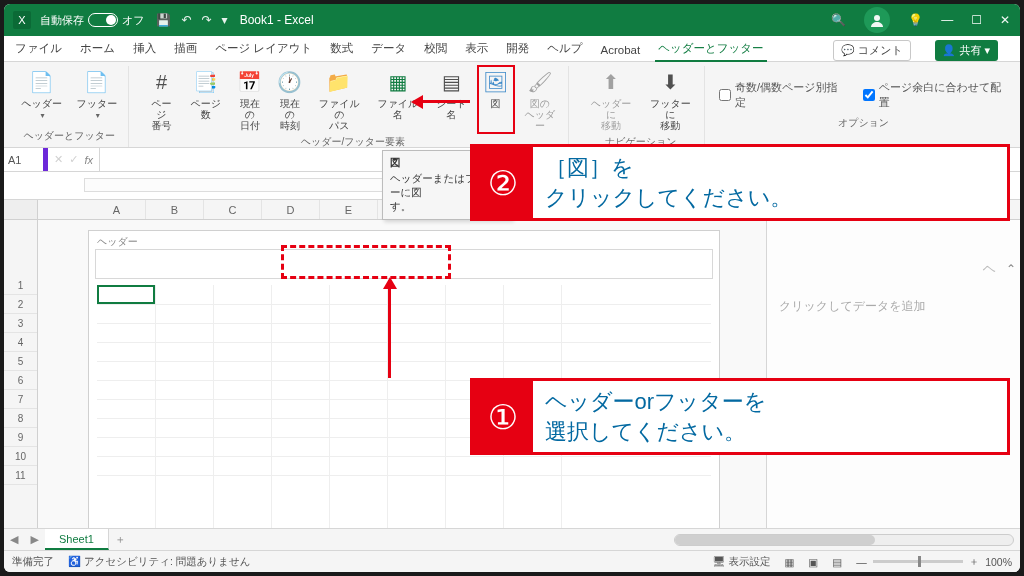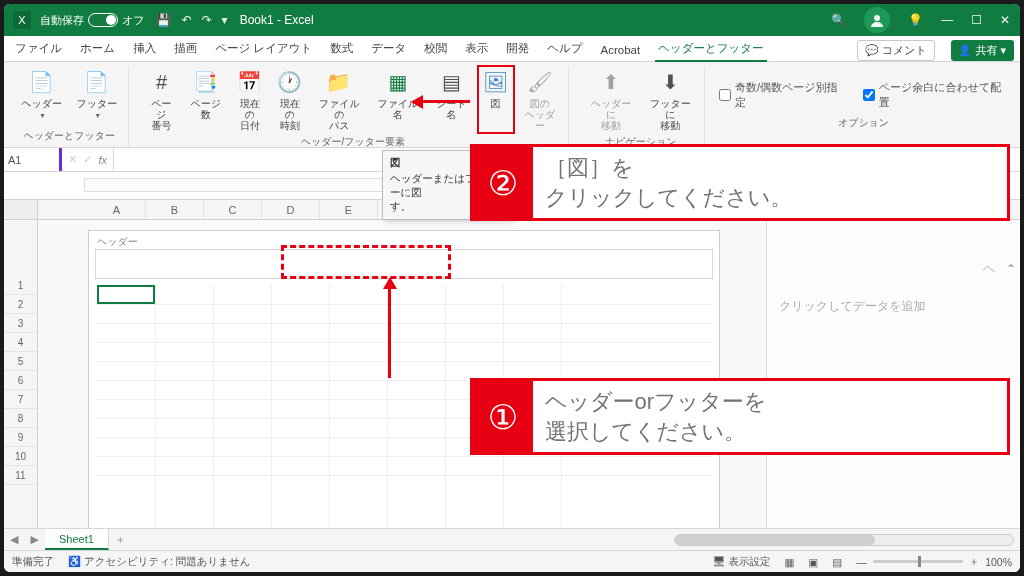--- a/index.html
+++ b/index.html
@@ -18,42 +18,42 @@
   .titlebar .spacer { flex:1; }
   .titlebar .winbtns { display:flex; align-items:center; gap:18px; padding-right:10px; }
   .titlebar .winbtns span { opacity:.95; font-size:12px; }
   .titlebar .winbtns .circle { width:26px; height:26px; border-radius:50%; background:#1f9b5a; display:flex; align-items:center; justify-content:center; }
 
   
   .tabs { height:26px; background:#fff; display:flex; align-items:flex-end; font-size:11.5px; color:#444; border-bottom:1px solid #d6d6d6; padding-left:2px; gap:0; }
   .tabs .tab { padding:5px 9px; cursor:pointer; }
   .tabs .tab.active { color:#107c41; position:relative; }
   .tabs .tab.active::after { content:""; position:absolute; left:6px; right:6px; bottom:-1px; height:2px; background:#107c41; }
-  .tabs .tab-right { margin-left:auto; display:flex; gap:16px; align-items:center; padding-right:6px; }
+  .tabs .tab-right { margin-left:auto; display:flex; gap:24px; align-items:center; padding-right:22px; }
   .tabs .share-btn { background:#107c41; color:#fff; padding:3px 8px; border-radius:3px; font-size:11px; display:flex; align-items:center; gap:3px; }
   .tabs .comment-btn { border:1px solid #c8c8c8; padding:2px 7px; border-radius:3px; font-size:11px; color:#444; }
 
   
   .ribbon { background:#f5f5f5; border-bottom:1px solid #d6d6d6; padding:4px 6px 0; display:flex; gap:8px; height:86px; font-size:10px; color:#444; }
   .rgroup { display:flex; flex-direction:column; align-items:center; border-right:1px solid #e3e3e3; padding:0 6px; }
   .rgroup .btns { display:flex; gap:4px; flex:1; }
   .rgroup .glabel { font-size:10px; color:#666; padding:2px 0 4px; }
   .rbtn { display:flex; flex-direction:column; align-items:center; justify-content:flex-start; padding:2px 3px; cursor:pointer; min-width:36px; }
   .rbtn .ricon { width:28px; height:28px; display:flex; align-items:center; justify-content:center; font-size:20px; color:#505050; }
   .rbtn .rlabel { font-size:10px; text-align:center; line-height:1.1; margin-top:2px; white-space:pre-line; }
   .rbtn .caret::after { content:"▾"; font-size:8px; color:#666; margin-left:2px; }
   .rgroup.checks { border-right:none; flex-direction:column; align-items:flex-start; justify-content:center; gap:4px; font-size:11px; color:#555; }
   .rgroup.checks label { display:flex; align-items:center; gap:4px; }
   .rgroup.checks input { width:12px; height:12px; }
   .rgroup.checks .row { display:flex; gap:18px; }
   .rbtn.highlight { outline:2px solid #e60012; outline-offset:-1px; }
 
   
   .fbar { height:24px; display:flex; align-items:center; border-bottom:1px solid #d6d6d6; font-size:11px; color:#555; }
-  .fbar .namebox { width:58px; padding:0 4px; border-right:3px solid #6d28d9; height:100%; display:flex; align-items:center; }
+  .fbar .namebox { width:44px; padding:0 4px; border-right:5px solid #6d28d9; height:100%; display:flex; align-items:center; }
   .fbar .fctrl { padding:0 6px; color:#888; display:flex; gap:6px; align-items:center; height:100%; border-right:1px solid #d6d6d6; }
 
   
   .sheet-wrap { flex:1; position:relative; background:#f3f3f3; overflow:hidden; }
   .ruler-space { height:28px; background:#fff; border-bottom:1px solid #d6d6d6; position:relative; }
   .ruler { position:absolute; left:80px; right:260px; top:6px; height:14px; background:#fcfcfc; border:1px solid #ddd; }
   .col-headers { height:20px; background:#f5f5f5; display:flex; border-bottom:1px solid #d0d0d0; font-size:11px; color:#666; }
   .col-headers .rhead { width:34px; border-right:1px solid #d0d0d0; background:#eee; }
   .col-headers .ccell { width:58px; display:flex; align-items:center; justify-content:center; border-right:1px solid #e4e4e4; }
   .grid { position:absolute; top:48px; bottom:0; left:0; right:0; display:flex; }
@@ -85,21 +85,21 @@
   .status .zoom .slider { width:90px; height:3px; background:#ccc; position:relative; }
   .status .zoom .slider::after { content:""; position:absolute; left:45px; top:-4px; width:3px; height:11px; background:#888; }
 
   
   .tooltip { position:absolute; left:382px; top:150px; width:130px; background:#f6f6f6; border:1px solid #bcbcbc; padding:5px 7px; font-size:10.5px; color:#333; box-shadow:2px 2px 4px rgba(0,0,0,.15); z-index:30; }
   .tooltip .tt-title { font-weight:bold; margin-bottom:2px; }
 
   
   .callout { position:absolute; display:flex; border:3px solid #e60012; background:#fff; z-index:40; }
   .callout .num { width:60px; background:#e60012; color:#fff; font-size:34px; display:flex; align-items:center; justify-content:center; }
-  .callout .txt { flex:1; padding:6px 12px; font-size:22px; color:#737373; line-height:1.35; }
+  .callout .txt { flex:1; padding:6px 12px; font-size:22px; color:#0369a1; line-height:1.35; }
   #c1 { left:470px; top:378px; width:540px; }
   #c2 { left:470px; top:144px; width:540px; }
 
   .arrow-v { position:absolute; width:3px; background:#e60012; z-index:35; }
   .arrow-v::before { content:""; position:absolute; top:-10px; left:-5px; border:7px solid transparent; border-bottom:12px solid #e60012; }
   .arrow-h { position:absolute; height:3px; background:#e60012; z-index:35; }
   .arrow-h::before { content:""; position:absolute; left:-10px; top:-5px; border:7px solid transparent; border-right:12px solid #e60012; }
 </style>
 </head>
 <body>

